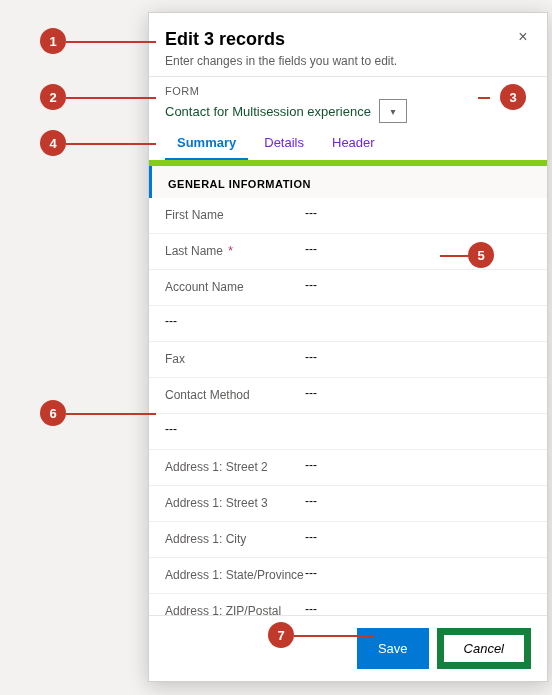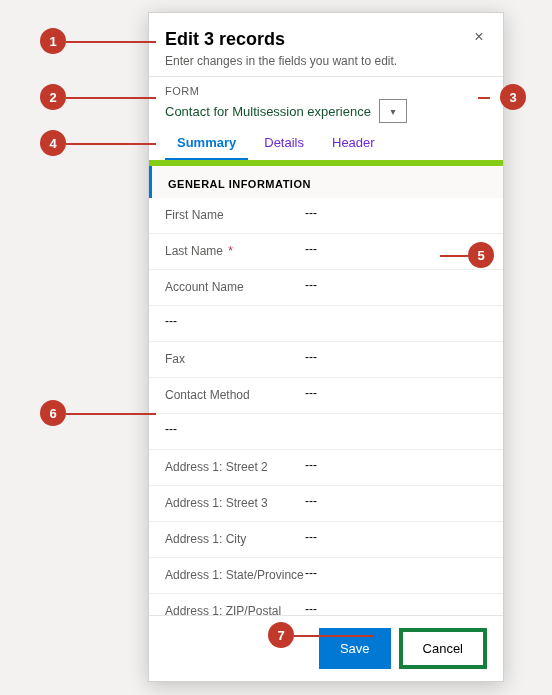--- a/index.html
+++ b/index.html
@@ -10,21 +10,21 @@
       justify-content: center;
       align-items: center;
       width: 552px;
       height: 695px;
       overflow: hidden;
     }
     .dialog {
       background: #ffffff;
       border: 1px solid #d0d0d0;
       box-shadow: 0 4px 20px rgba(0,0,0,0.2);
-      width: 356px;
+      width: 400px;
       max-height: 670px;
       display: flex;
       flex-direction: column;
       position: relative;
     }
     .dialog-header {
       padding: 16px 16px 8px 16px;
       border-bottom: 1px solid #e5e5e5;
       position: relative;
     }
@@ -154,33 +154,34 @@
       display: flex;
       justify-content: flex-end;
       gap: 8px;
       border-top: 1px solid #e5e5e5;
       background: #fff;
     }
     .btn-save {
       background: #0078d4;
       color: #fff;
       border: 1px solid #0078d4;
-      padding: 12px 20px;
+      padding: 6px 20px;
       font-size: 13px;
       cursor: pointer;
       font-family: inherit;
     }
     .btn-cancel {
       background: #fff;
       color: #000;
-      border: 4px solid #15803d;
+      border: 7px solid #15803d;
       padding: 6px 20px;
       font-size: 13px;
       cursor: pointer;
       font-family: inherit;
+      font-style: italic;
     }
 
     
     .annotation {
       position: absolute;
       width: 26px;
       height: 26px;
       border-radius: 50%;
       background: #c0392b;
       color: #fff;

